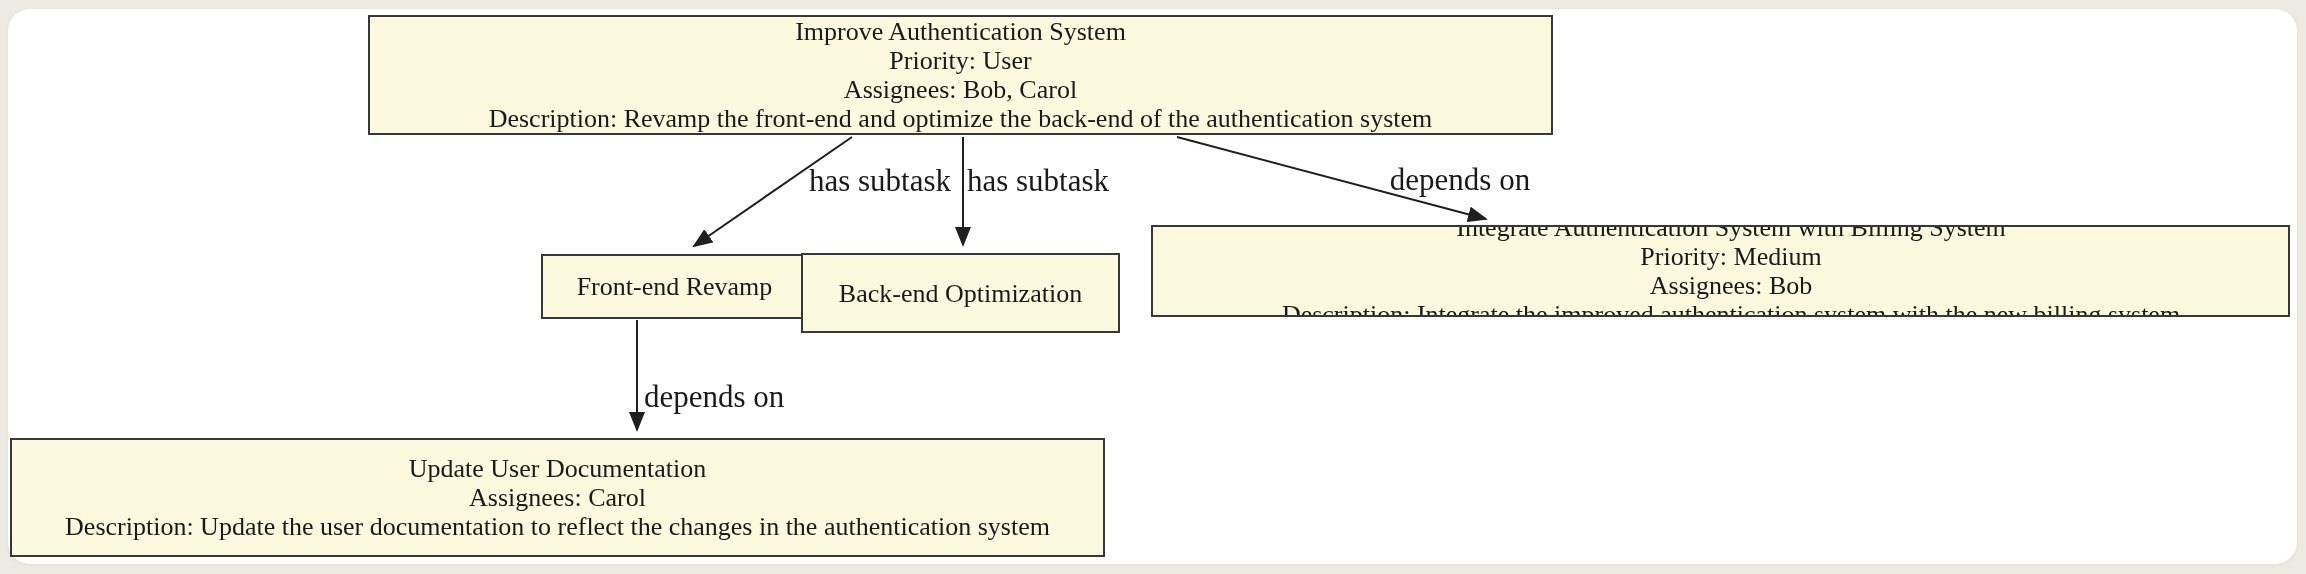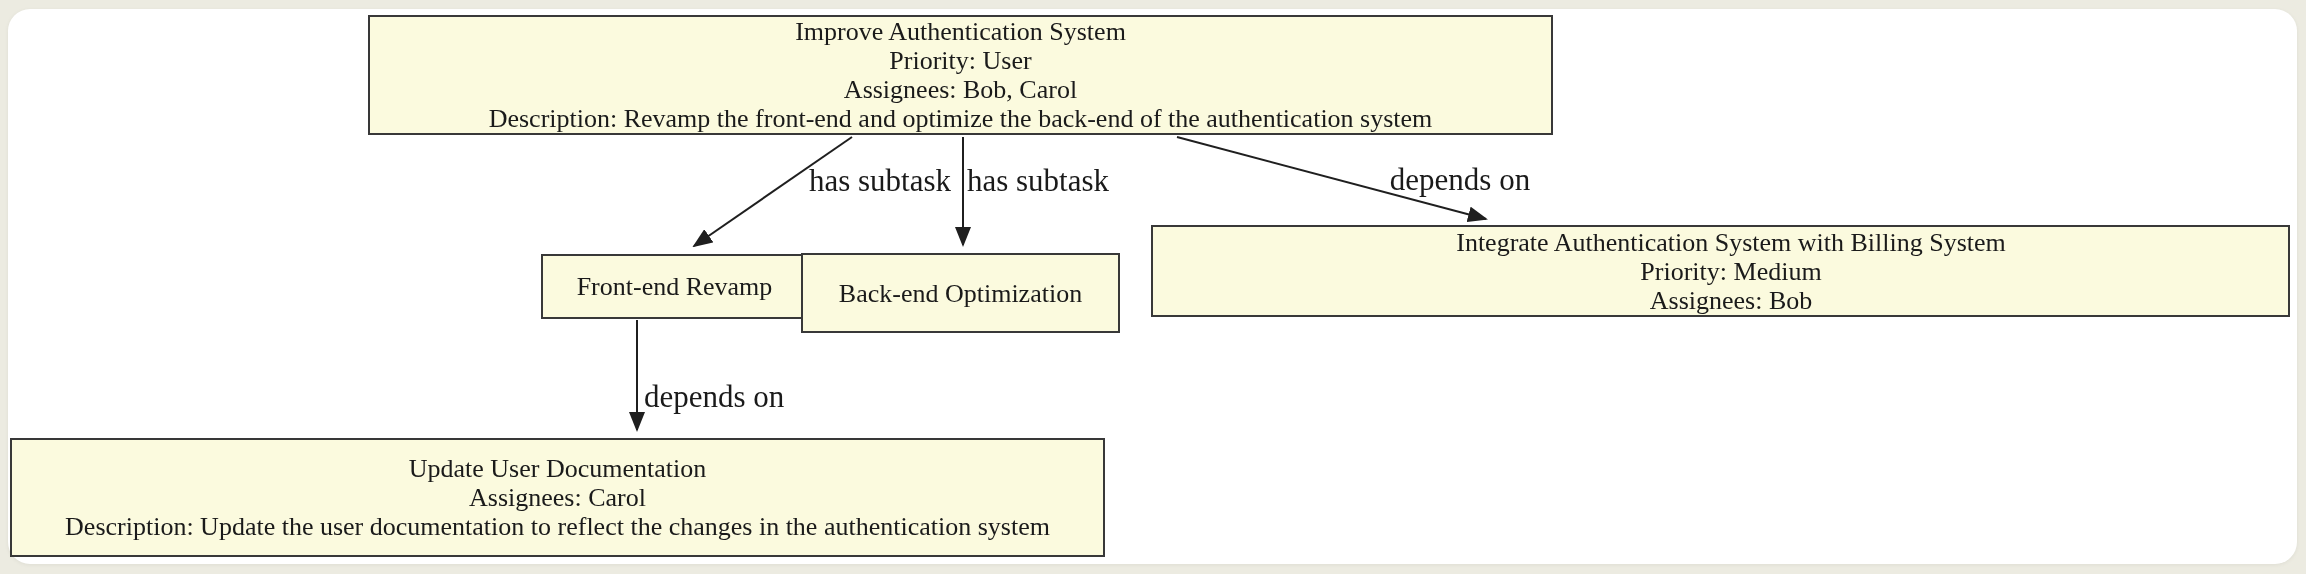--- a/index.html
+++ b/index.html
@@ -97,20 +97,21 @@
   </div>
 
   <div class="node" style="left:793px; top:244px; width:319px; height:80px;">
     <div class="nline">Back-end Optimization</div>
   </div>
 
   <div class="node" style="left:1143px; top:216px; width:1139px; height:92px;padding-left:21px;">
     <div class="nline">Integrate Authentication System with Billing System</div>
     <div class="nline">Priority: Medium</div>
     <div class="nline">Assignees: Bob</div>
+    <div class="nline">Description: Integrate the improved authentication system with the new billing system</div>
   </div>
 
   <div class="node" style="left:2px; top:429px; width:1095px; height:119px;">
     <div class="nline">Update User Documentation</div>
     <div class="nline">Assignees: Carol</div>
     <div class="nline">Description: Update the user documentation to reflect the changes in the authentication system</div>
   </div>
 
   <div class="elabel" style="left:872px; top:172px;">has subtask</div>
 

